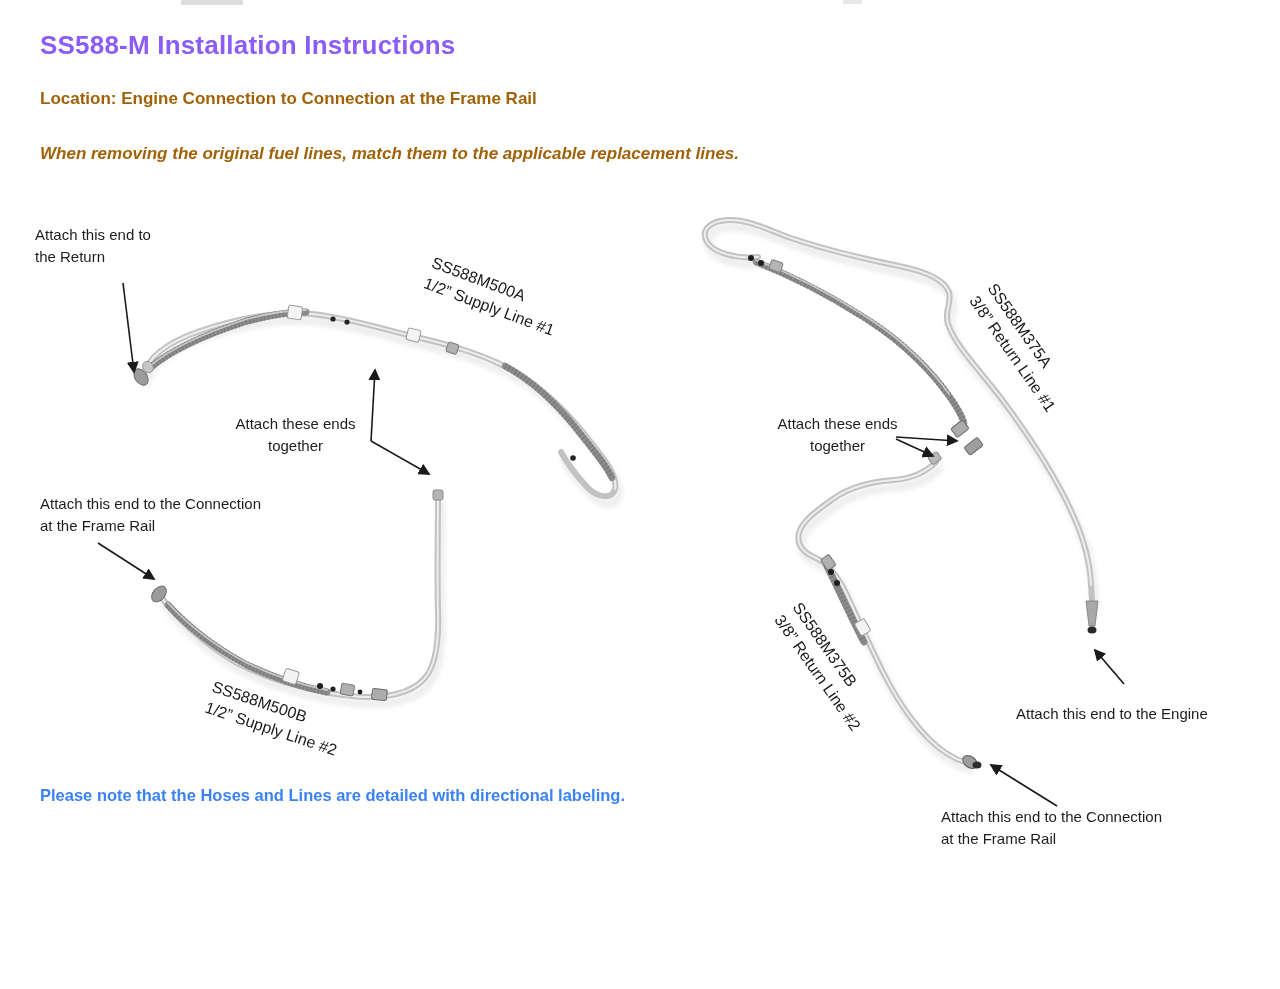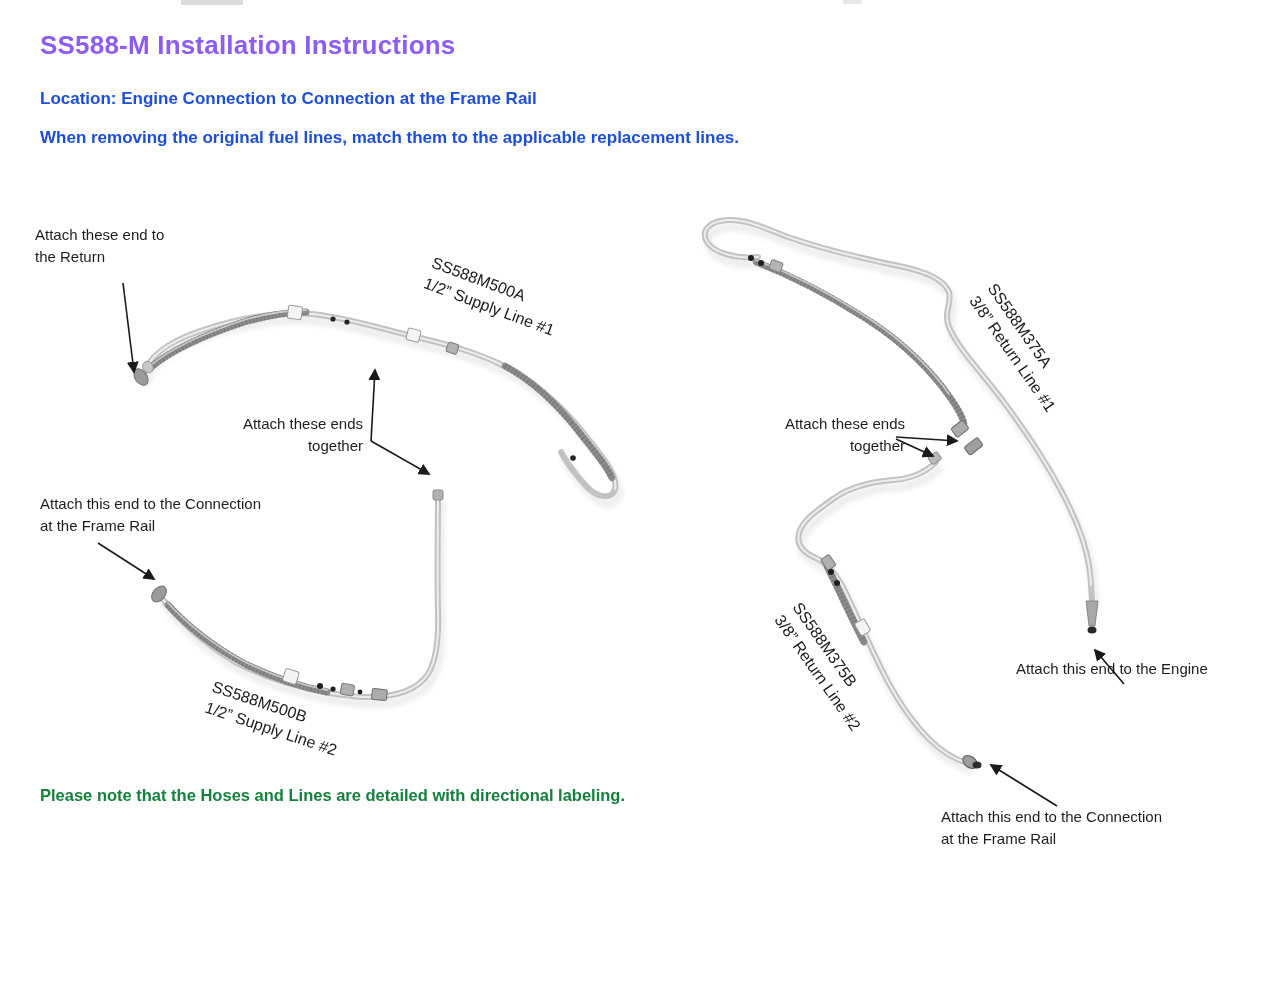--- a/index.html
+++ b/index.html
@@ -2,28 +2,28 @@
 <html><head>
 <meta charset="utf-8">
 <style>
   html,body{margin:0;padding:0;background:#ffffff;}
   body{width:1280px;height:989px;position:relative;overflow:hidden;
        font-family:"Liberation Sans","DejaVu Sans",sans-serif;color:#1c1c1c;}
   .page{position:absolute;inset:0;background:#fff;}
   .abs{position:absolute;}
   .top-bar{position:absolute;top:0;height:5px;background:#dcdcdc;border-radius:1px;}
   .title{left:40px;top:30px;font-size:26px;font-weight:bold;letter-spacing:.2px;color:#8b5cf6;}
-  .subhead{left:40px;font-size:17px;font-weight:bold;color:#1d4ed8;}
+  .subhead{left:40px;font-size:17px;font-weight:bold;color:#a16207;}
   .loc{top:89px;}
-  .when{top:128px;}
+  .when{top:144px;font-style:italic;}
   .ann{font-size:15px;line-height:22px;color:#1d1d1d;white-space:nowrap;}
-  .ann.center{text-align:right;white-space:normal;}
+  .ann.center{text-align:center;white-space:normal;}
   .rot-label{font-size:16px;line-height:22px;color:#1b1b1b;white-space:nowrap;
              transform-origin:top left;}
-  .notes{left:40px;top:784px;font-size:16.5px;font-weight:bold;line-height:23px;color:#15803d;white-space:nowrap;}
+  .notes{left:40px;top:784px;font-size:16.5px;font-weight:bold;line-height:23px;color:#3b82f6;white-space:nowrap;}
   svg.art{position:absolute;left:0;top:0;width:1280px;height:989px;}
   .tube{fill:none;stroke:#c2c2c2;stroke-width:6;stroke-linecap:round;}
   .tube-hi{fill:none;stroke:#ededed;stroke-width:2;stroke-linecap:round;}
   .braid{fill:none;stroke:#8d8d8d;stroke-width:7;stroke-linecap:round;}
   .braid-tx{fill:none;stroke:#6f6f6f;stroke-width:7;stroke-linecap:butt;stroke-dasharray:1.6 2.2;opacity:.55;}
   .braid-hi{fill:none;stroke:#c9c9c9;stroke-width:1.8;stroke-linecap:round;}
   .shadow{fill:none;stroke:#e1e1e1;stroke-width:9;stroke-linecap:round;opacity:.55;}
   .arrow{stroke:#1a1a1a;stroke-width:1.6;}
 </style>
 </head>
@@ -141,36 +141,36 @@
   <div class="abs rot-label" style="left:1000px;top:279px;transform:rotate(55deg);">
     <div>SS588M375A</div>
     <div>3/8” Return Line #1</div>
   </div>
   <div class="abs rot-label" style="left:805px;top:598px;transform:rotate(55deg);">
     <div>SS588M375B</div>
     <div>3/8” Return Line #2</div>
   </div>
 
   <div class="abs ann" style="left:35px;top:224px;">
-    <div>Attach these end to</div>
+    <div>Attach this end to</div>
     <div>the Return</div>
   </div>
   <div class="abs ann center" style="left:228px;top:413px;width:135px;">
     <div>Attach these ends</div>
     <div>together</div>
   </div>
   <div class="abs ann" style="left:40px;top:493px;">
     <div>Attach this end to the Connection</div>
     <div>at the Frame Rail</div>
   </div>
   <div class="abs ann center" style="left:770px;top:413px;width:135px;">
     <div>Attach these ends</div>
     <div>together</div>
   </div>
-  <div class="abs ann" style="left:1016px;top:658px;">
+  <div class="abs ann" style="left:1016px;top:703px;">
     <div>Attach this end to the Engine</div>
   </div>
   <div class="abs ann" style="left:941px;top:806px;">
     <div>Attach this end to the Connection</div>
     <div>at the Frame Rail</div>
   </div>
 
   <div class="abs notes">
     <div>Please note that the Hoses and Lines are detailed with directional labeling.</div>
   </div>

